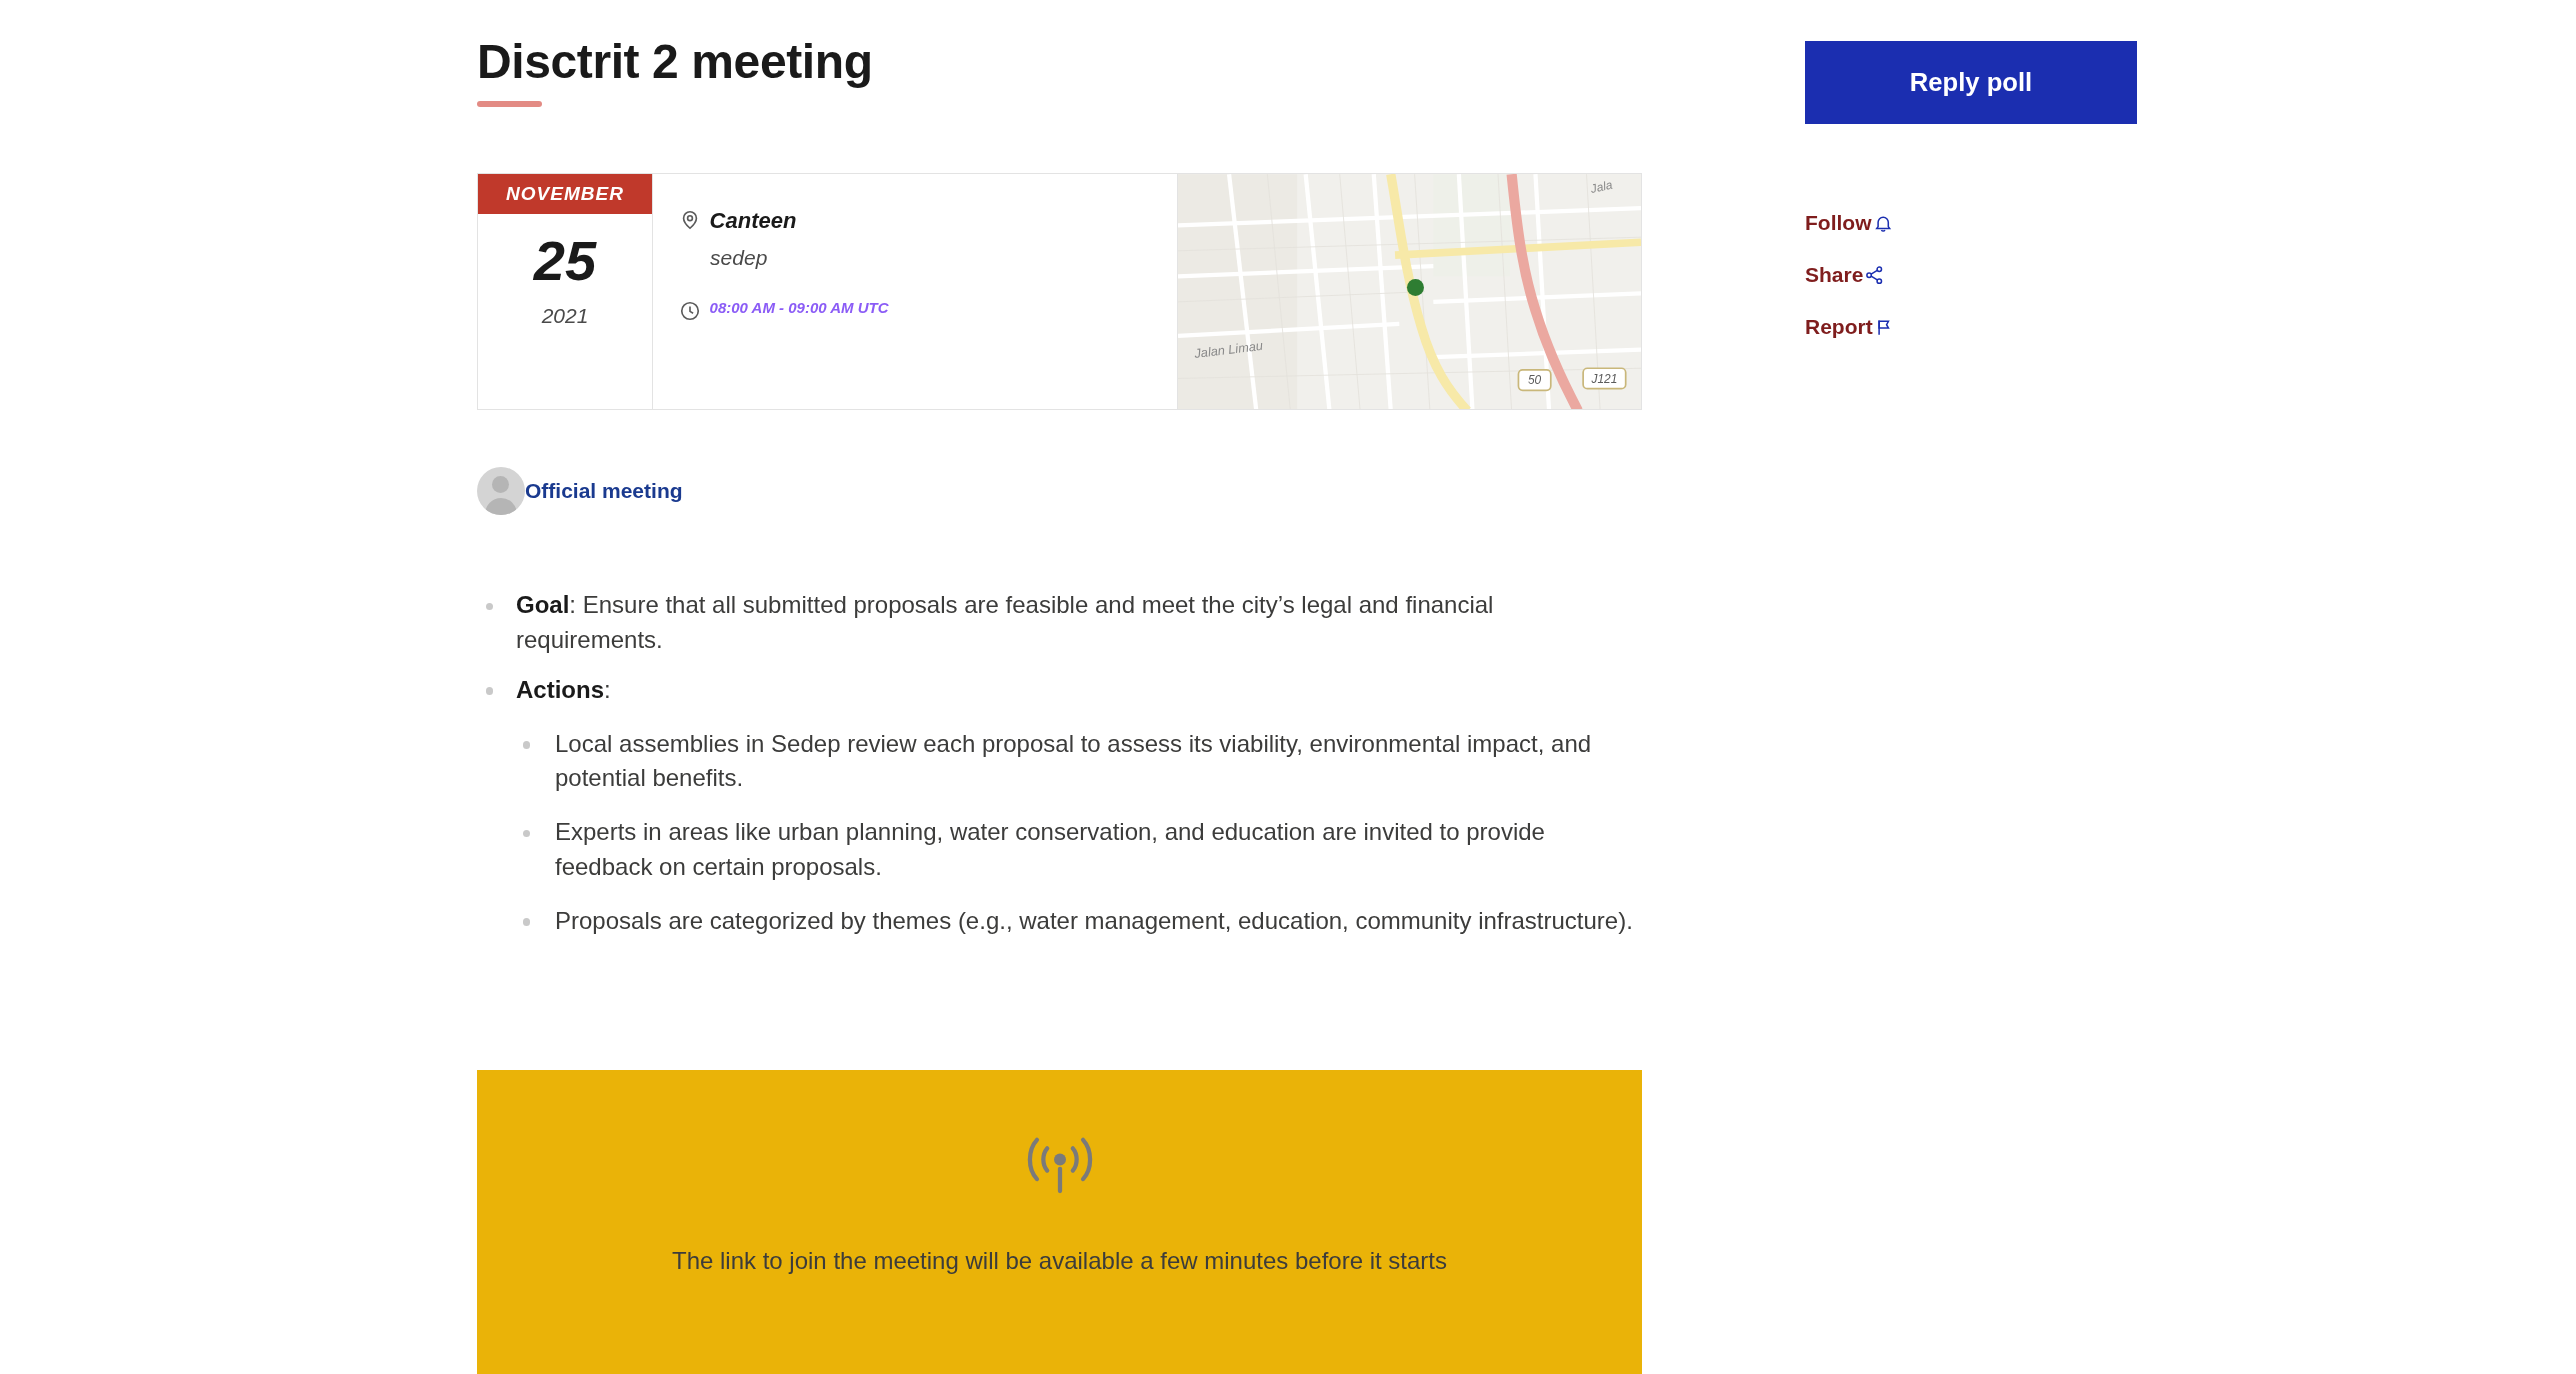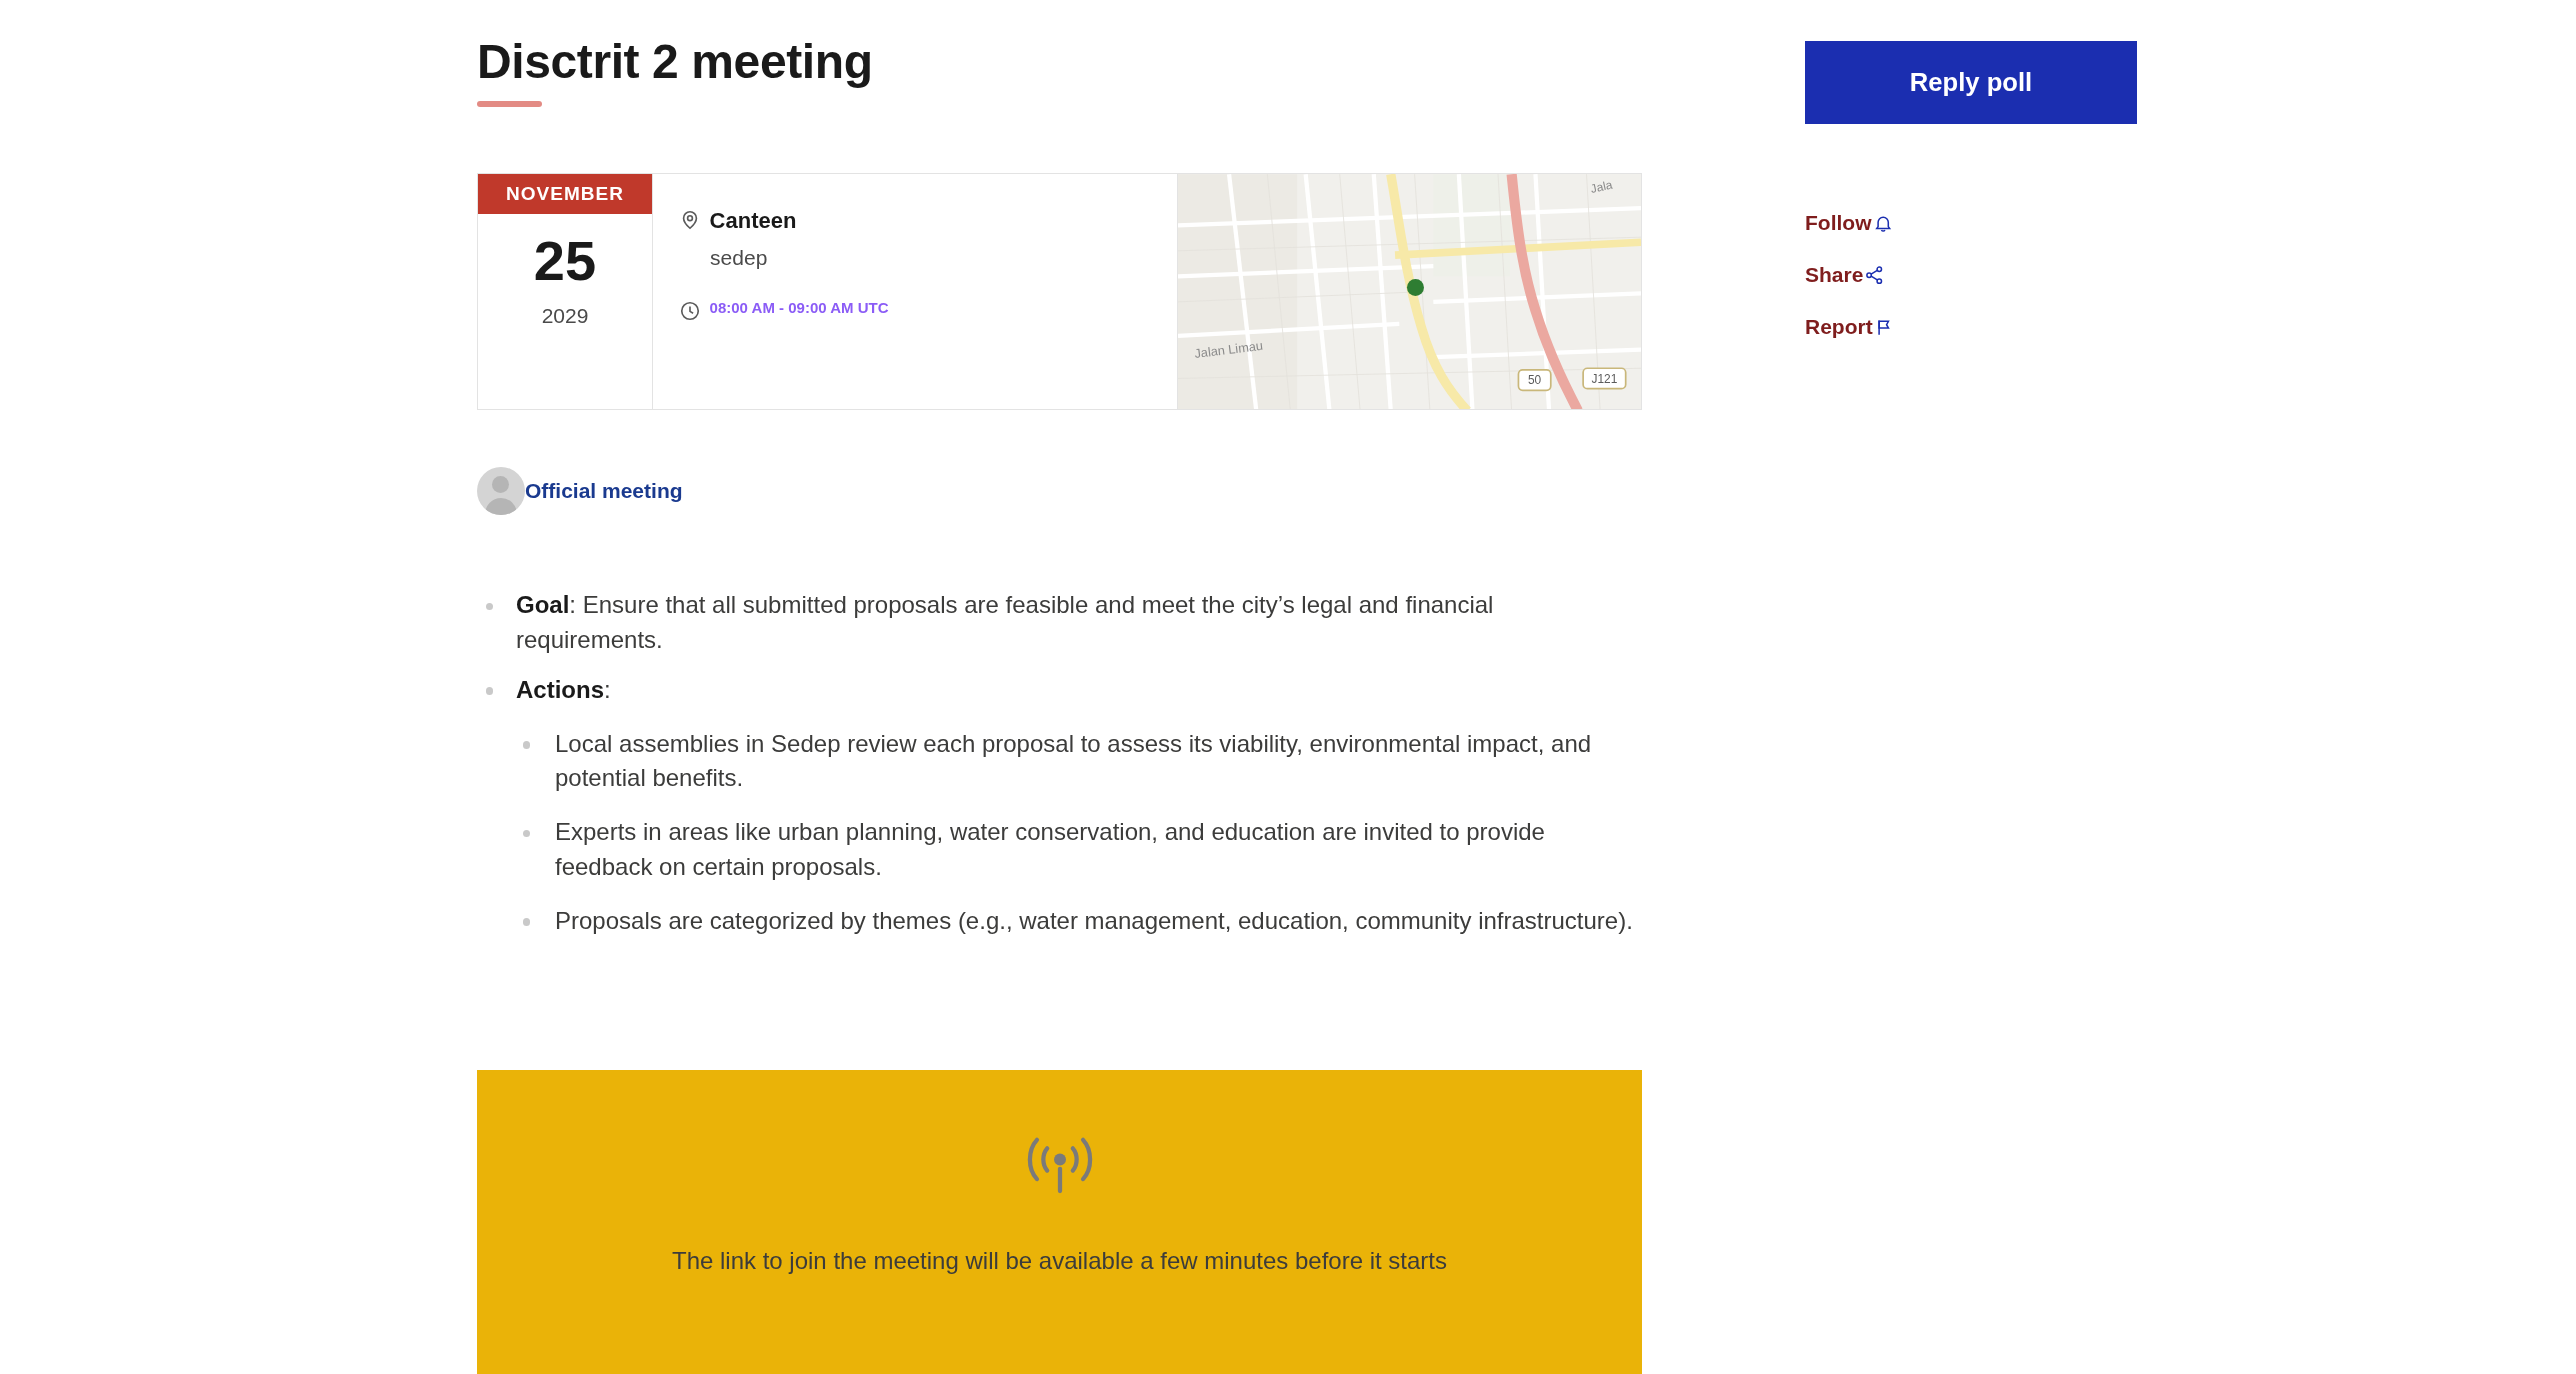--- a/index.html
+++ b/index.html
@@ -49,20 +49,21 @@
   .event-card {
     position: absolute;
     left: 477px;
     top: 173px;
     width: 1165px;
     height: 237px;
     border: 0.9px solid #e3e3e3;
     background: #ffffff;
     display: flex;
     overflow: hidden;
+    font-style: italic;
   }
   .date-block {
     width: 175px;
     flex: 0 0 175px;
     border-right: 0.9px solid #e3e3e3;
     text-align: center;
     background: #fff;
   }
   .date-month {
     background: #c0392b;
@@ -288,21 +289,21 @@
   <div class="title-wrap">
     <h1 class="page-title">Disctrit 2 meeting</h1>
     <div class="title-underline"></div>
   </div>
 
   <div class="event-card">
 
     <div class="date-block">
       <div class="date-month">NOVEMBER</div>
       <div class="date-day">25</div>
-      <div class="date-year">2029</div>
+      <div class="date-year">2021</div>
     </div>
 
     <div class="event-info">
       <div class="info-line">
         <span class="ico">
           <svg width="22" height="22" viewBox="0 0 24 24" fill="none" stroke="currentColor" stroke-width="1.8">
             <path d="M12 21s7-6.2 7-11a7 7 0 1 0-14 0c0 4.8 7 11 7 11z"></path>
             <circle cx="12" cy="10" r="2.6"></circle>
           </svg>
         </span>

